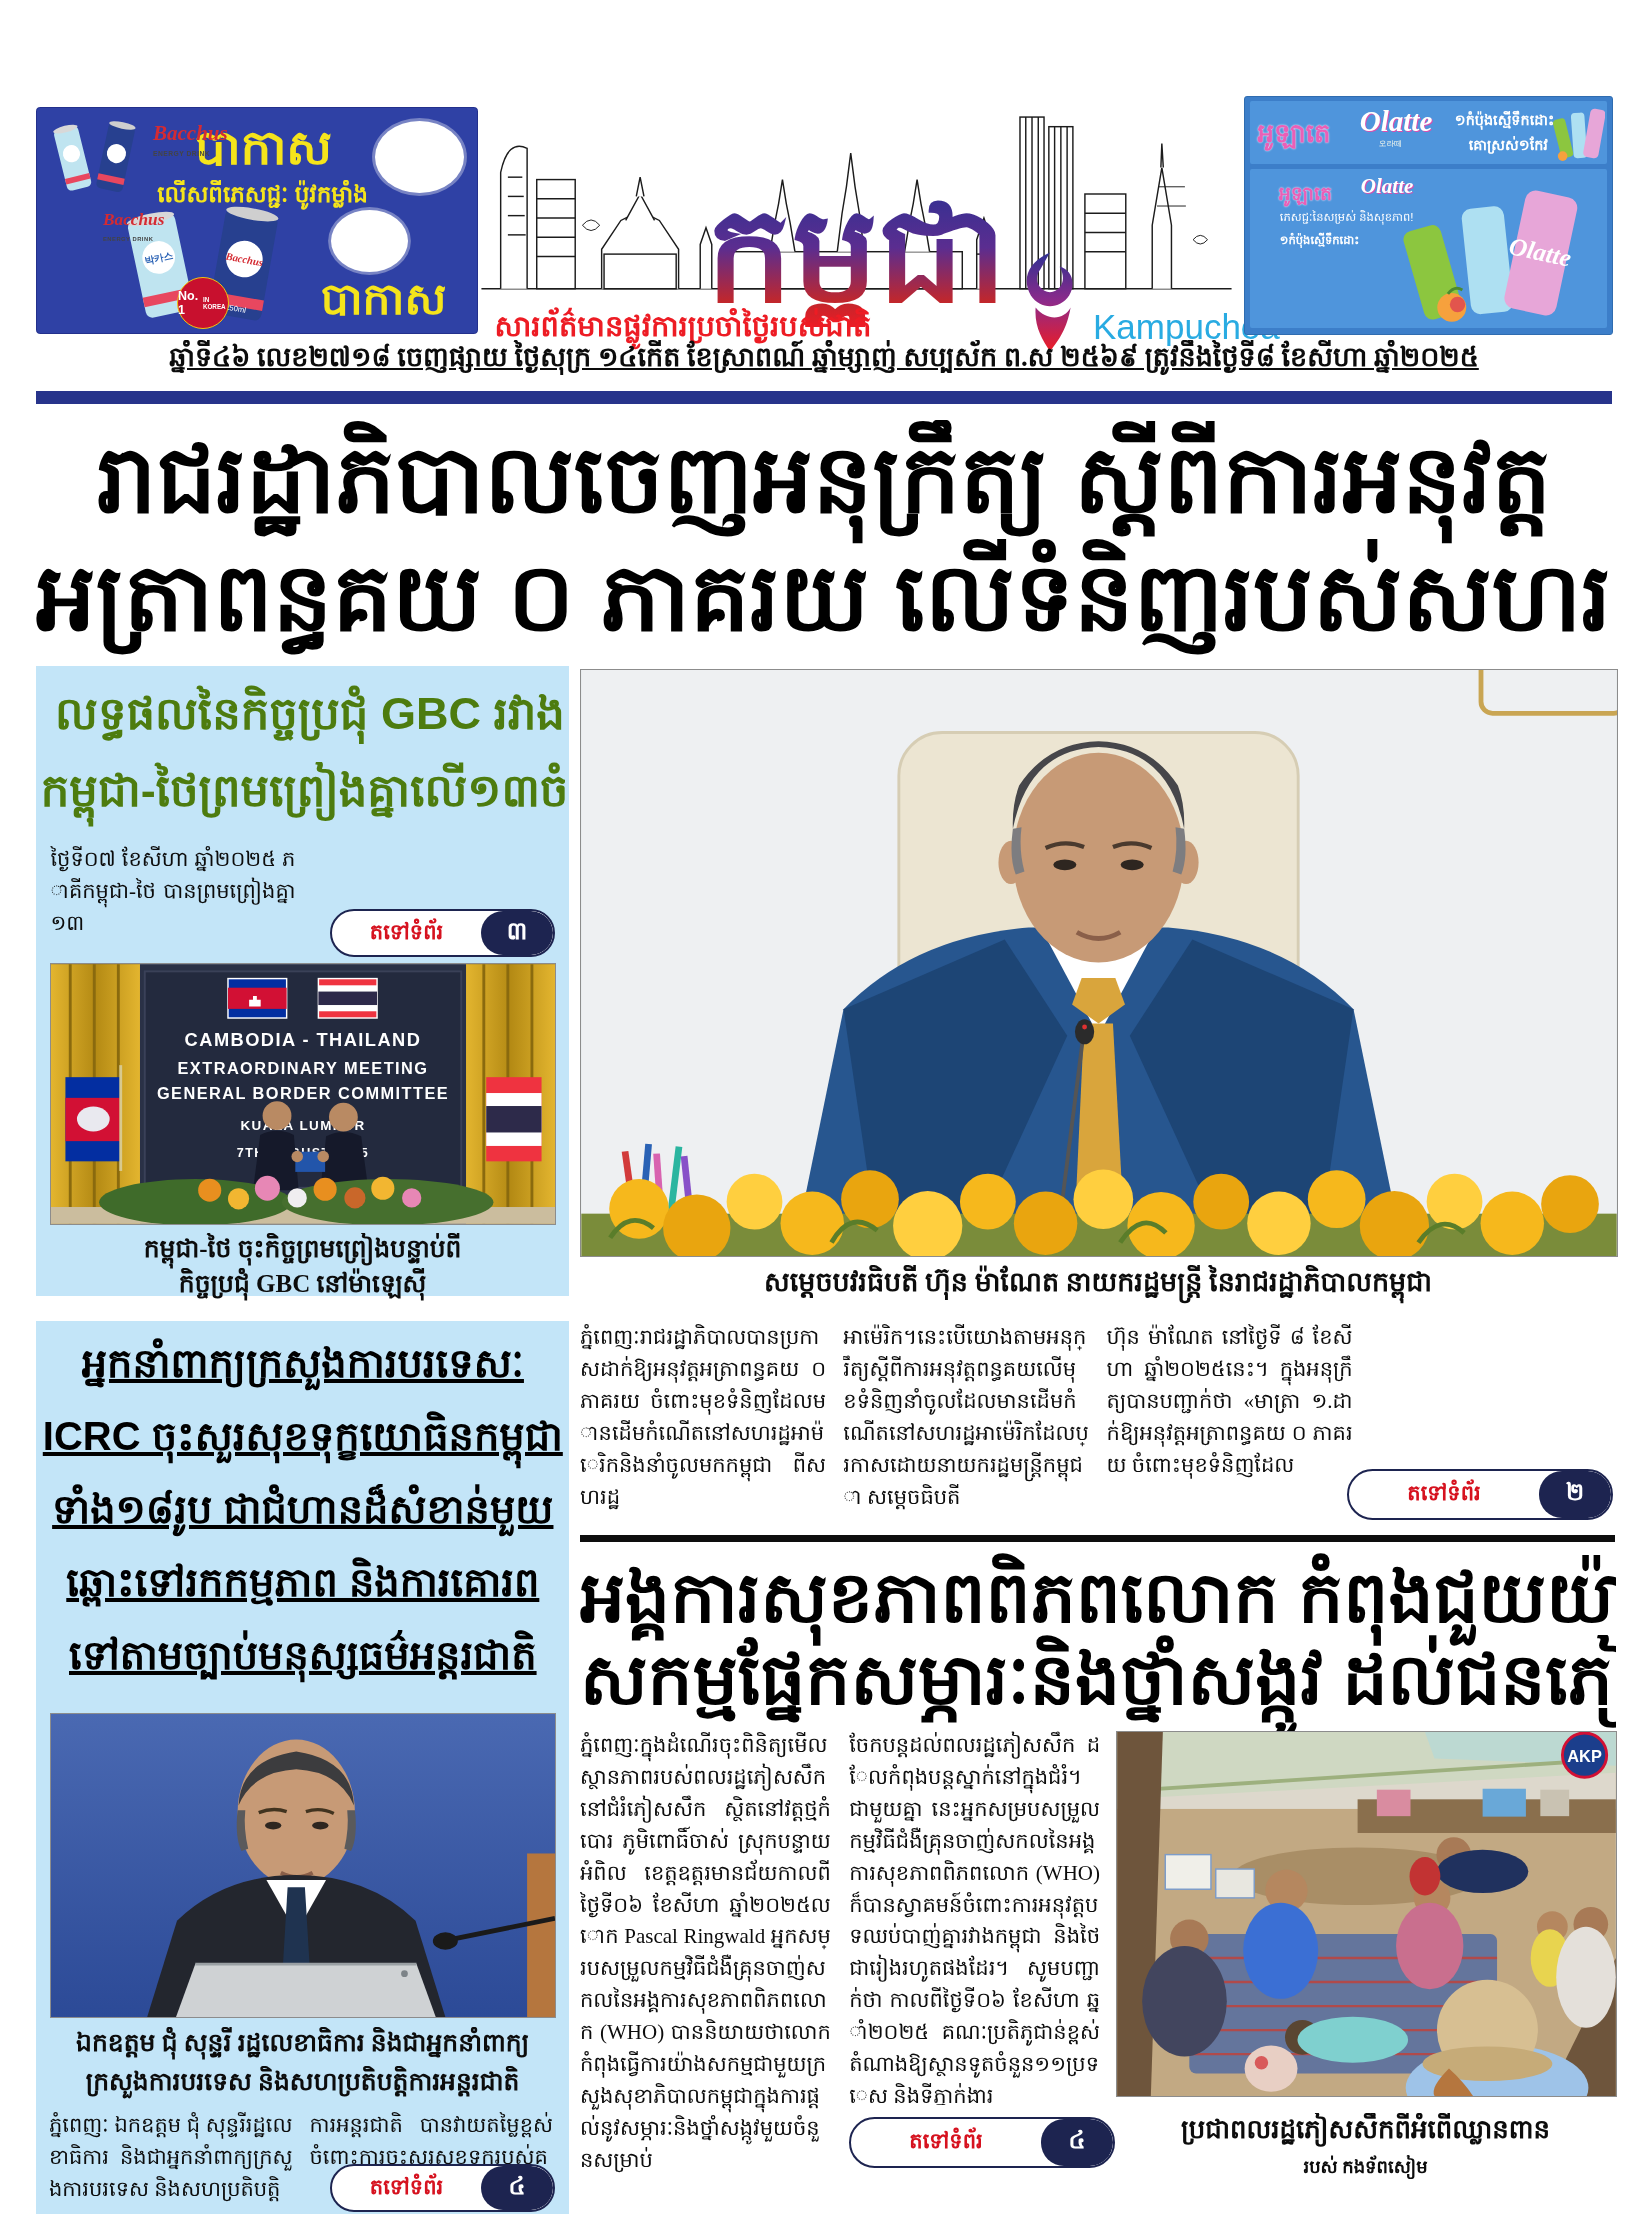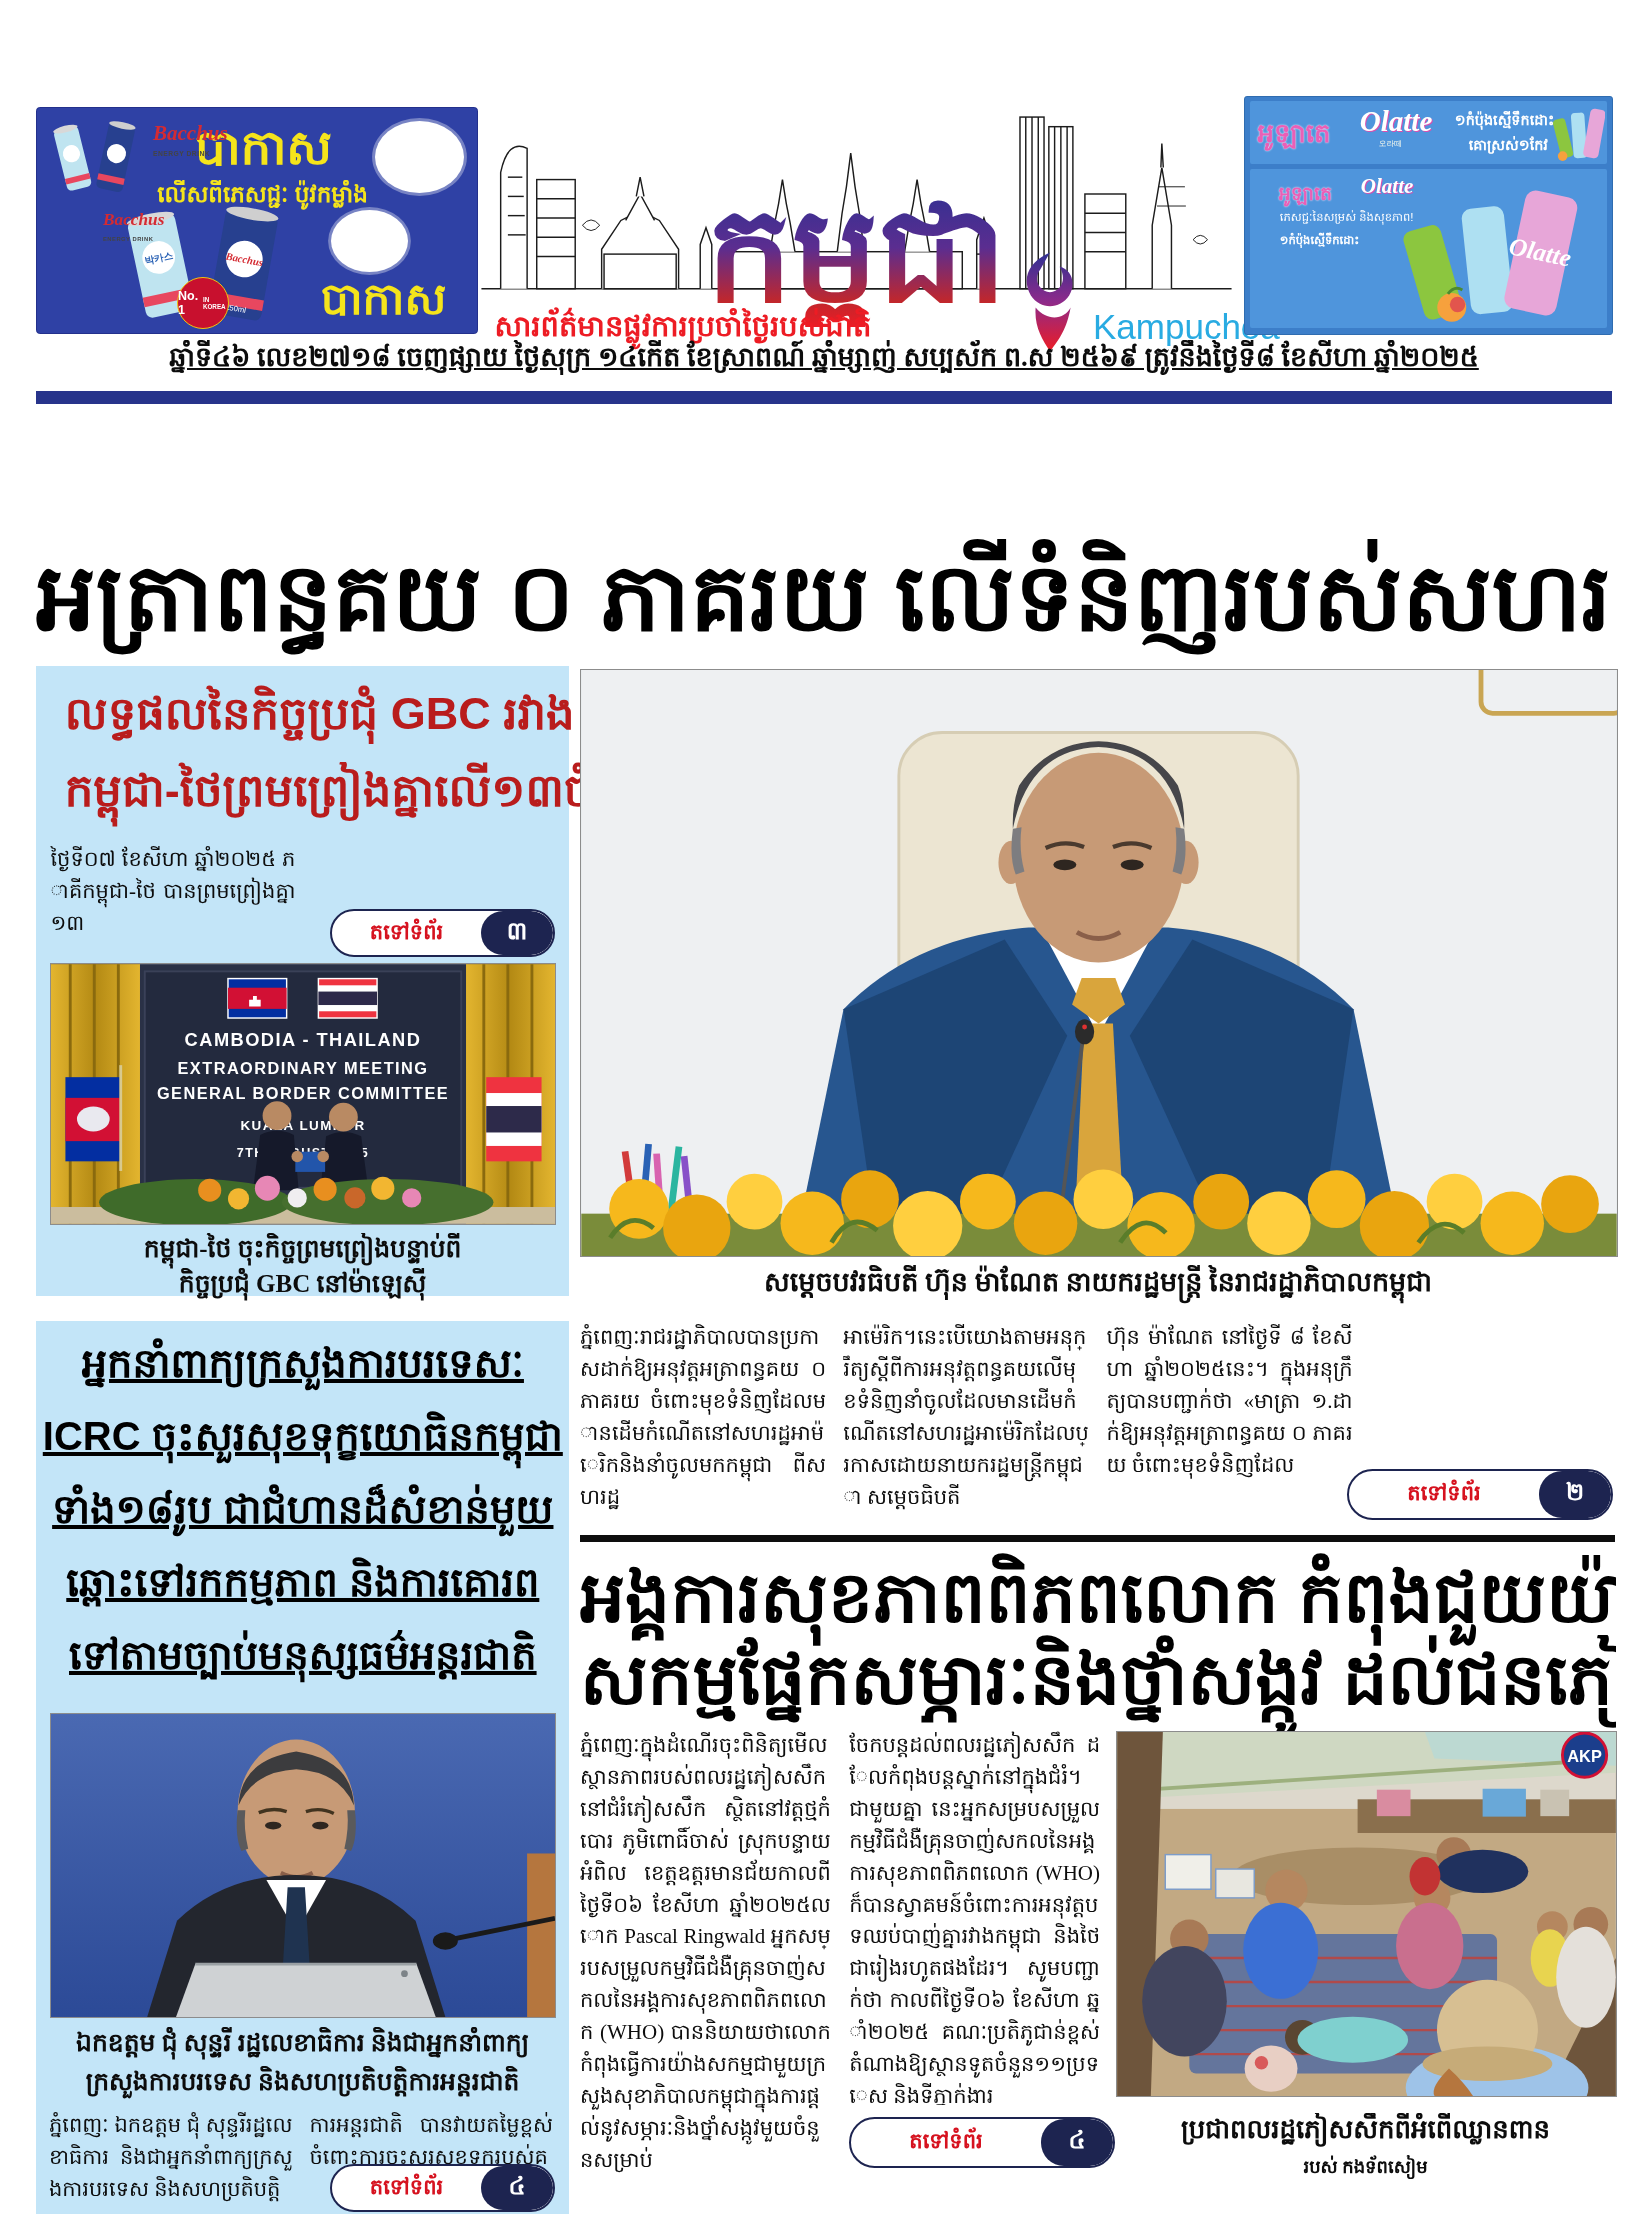--- a/index.html
+++ b/index.html
@@ -54,22 +54,22 @@
   
   .lead-h{left:36px;width:1576px;font:900 94px "Liberation Sans",sans-serif;
           color:#000;text-align:center;white-space:nowrap;overflow:hidden;}
   .who-h{left:580px;width:1036px;font:900 71px "Liberation Sans",sans-serif;
          color:#000;text-align:center;white-space:nowrap;overflow:hidden;}
 
   
   .bluebox{background:#c3e5f8;}
   .b1{left:36px;top:666px;width:533px;height:630px;}
   .b2{left:36px;top:1321px;width:533px;height:893px;}
-  .box-h{font:bold 45px "Liberation Sans",sans-serif;color:#b91c1c;text-align:left;
-         white-space:nowrap;overflow:hidden;margin-left:24px;}
+  .box-h{font:bold 45px "Liberation Sans",sans-serif;color:#4d7c0f;text-align:right;
+         white-space:nowrap;overflow:hidden;}
   .box-h2{font:bold 40px "Liberation Sans",sans-serif;color:#000;text-align:center;
           white-space:nowrap;overflow:hidden;text-decoration:underline;}
 
   
   .cols{display:flex;overflow:hidden;}
   .col{font:21px/1.52 "Liberation Serif",serif;text-align:justify;word-break:break-all;
        overflow:hidden;}
 
   
   .pagebadge{display:flex;align-items:stretch;background:#fff;border:2.9px solid #1d2450;
@@ -223,20 +223,21 @@
         <circle cx="120" cy="258" r="30" fill="#f6a13d"></circle>
         <circle cx="132" cy="252" r="16" fill="#e2554d"></circle>
         <path d="M112,230 q14,-18 30,-8" stroke="#4c8a2f" stroke-width="6" fill="none"></path>
       </svg>
     </div>
   </div>
 
   <div class="abs dateline">ឆ្នាំទី៤៦ លេខ២៧១៨ ចេញផ្សាយ ថ្ងៃសុក្រ ១៤កើត ខែស្រាពណ៍ ឆ្នាំម្សាញ់ សប្បស័ក ព.ស ២៥៦៩ ត្រូវនឹងថ្ងៃទី៨ ខែសីហា ឆ្នាំ២០២៥</div>
   <div class="abs blue-rule"></div>
 
+  <div class="abs lead-h" style="top:420px">រាជរដ្ឋាភិបាលចេញអនុក្រឹត្យ ស្ដីពីការអនុវត្ត</div>
   <div class="abs lead-h" style="top:538px">អត្រាពន្ធគយ ០ ភាគរយ លើទំនិញរបស់សហរដ្ឋអាម៉េរិក</div>
 
   <div class="abs bluebox b1">
     <div class="abs box-h" style="left:4.8px;top:19px;width:524px">លទ្ធផលនៃកិច្ចប្រជុំ GBC រវាង</div>
     <div class="abs box-h" style="left:4.8px;top:96px;width:524px">កម្ពុជា-ថៃព្រមព្រៀងគ្នាលើ១៣ចំណុច</div>
     <div class="abs cols" style="left:14.4px;top:178px;width:504px;height:115px;gap:14.4px">
       <div class="col" style="width:245px;height:115px">ថ្ងៃទី០៧ ខែសីហា ឆ្នាំ២០២៥ ភាគីកម្ពុជា-ថៃ បានព្រមព្រៀងគ្នា១៣</div>
     </div>
     <div class="abs pagebadge" style="left:294px;top:243px;width:221px;height:44px">
       <span class="pb-label">តទៅទំព័រ</span>

